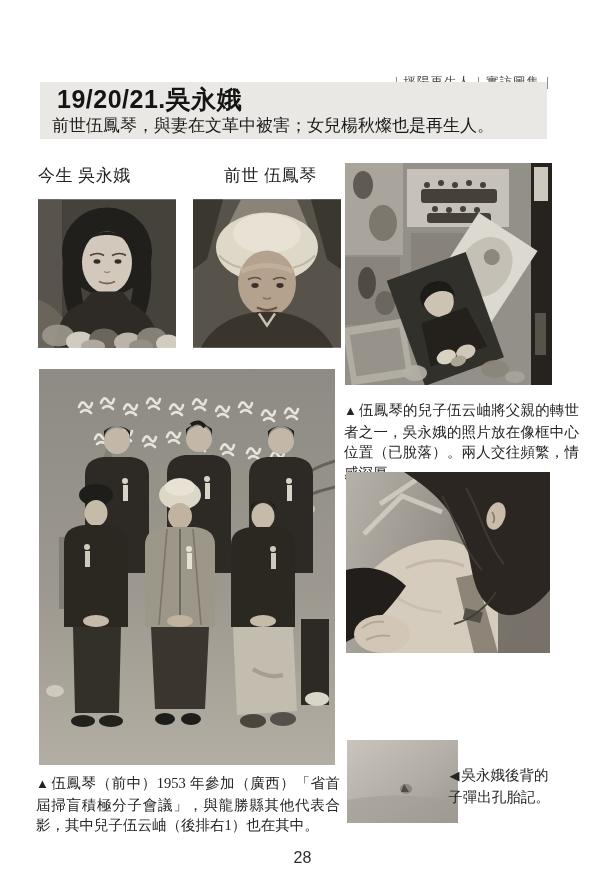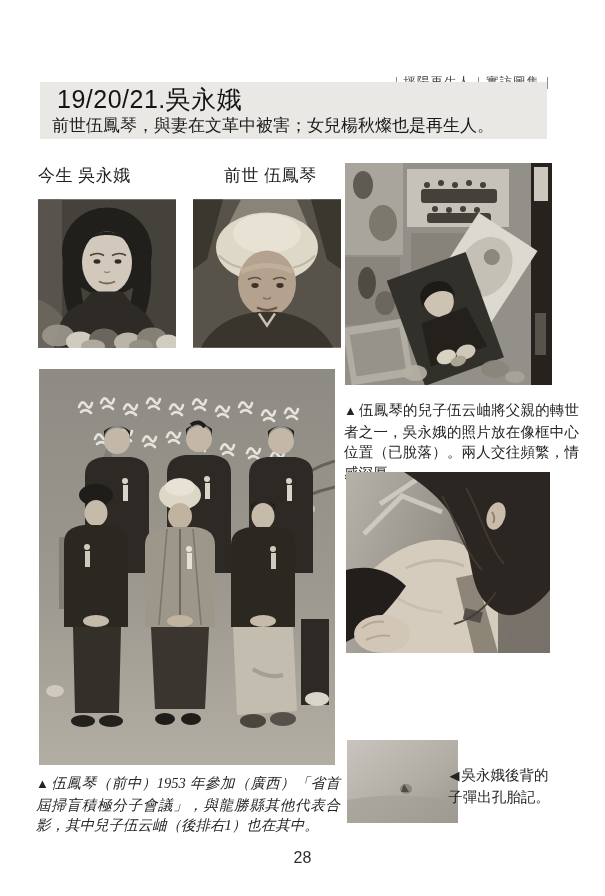--- a/index.html
+++ b/index.html
@@ -13,21 +13,21 @@
     position:absolute;top:27px;right:57px;display:flex;align-items:center;gap:7px;
     font-size:12.5px;color:#3d3d3d;letter-spacing:1px;margin-top:47px;
   }
   .vbar{width:1px;height:12px;background:#8f8f8f;}
   
   .title-box{
     position:absolute;left:40px;top:82px;width:507px;height:57px;
     background:#e9e8e5;
   }
   .title-box .case-title{
-    margin:3px 0 0 17px;font-size:25px;font-weight:normal;letter-spacing:0.5px;
+    margin:3px 0 0 17px;font-size:25px;font-weight:bold;letter-spacing:0.5px;
     line-height:29px;color:#141414;
   }
   .title-box .case-subtitle{
     margin:1px 0 0 12px;font-size:17px;line-height:22px;color:#1a1a1a;
   }
   
   .photo-label{position:absolute;top:164px;font-size:17px;color:#222;letter-spacing:0.5px;}
   .photo-label.present{left:38px;}
   .photo-label.past{left:192px;margin-left:32px;}
   
@@ -41,21 +41,21 @@
   .ph-birthmark{left:347px;top:740px;width:111px;height:83px;}
   
   .caption{
     position:absolute;font-family:"Liberation Serif","DejaVu Serif",serif;
     font-size:14.5px;line-height:20.5px;color:#242424;text-align:justify;
   }
   .caption .marker{margin-right:2px;font-size:13px;}
   .cap-frame{left:344px;top:388px;width:235px;margin-top:12px;}
   .cap-attack{left:344px;top:660px;width:236px;}
   .cap-birthmark{left:443px;top:741px;width:112px;text-align:center;margin-top:24px;}
-  .cap-group{left:36px;top:773px;width:304px;font-style:italic;}
+  .cap-group{left:36px;top:773px;width:304px;}
   
   .page-number{
     position:absolute;left:0;top:849px;width:100%;text-align:center;
     font-size:16px;color:#2e2e2e;
   }
 </style>
 </head>
 <body>
 
 <div class="page">

